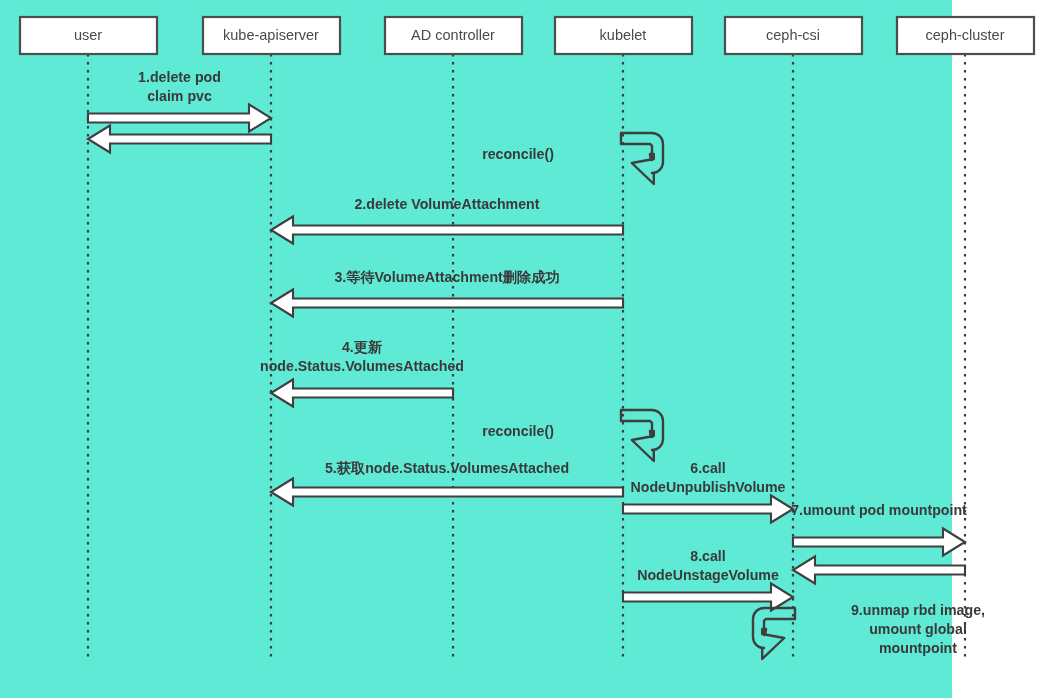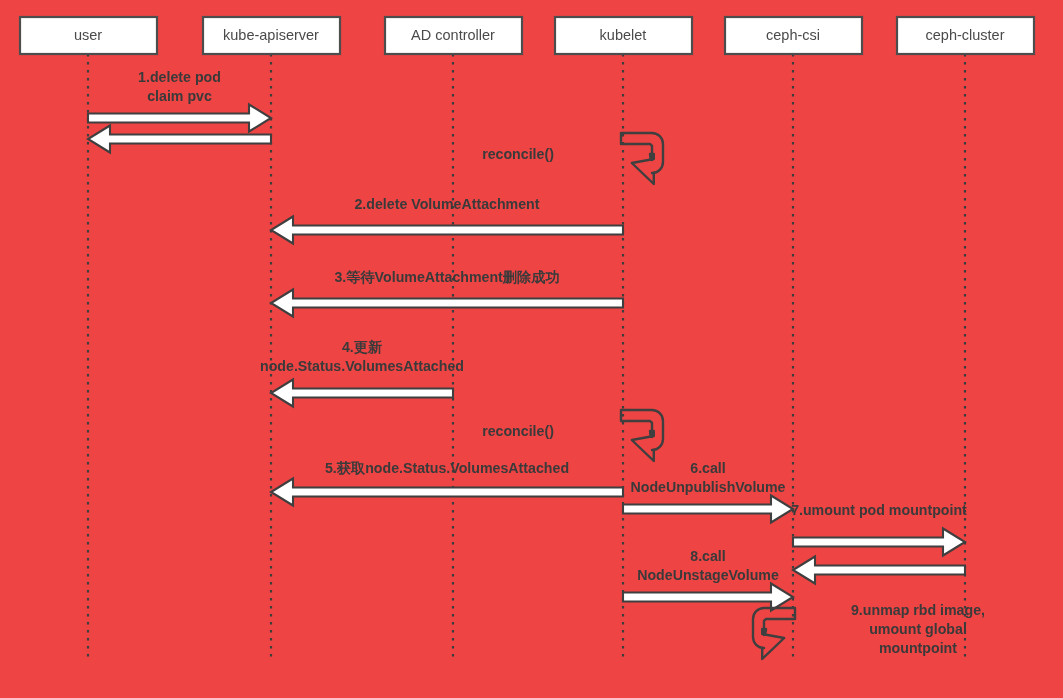--- a/index.html
+++ b/index.html
@@ -8,23 +8,23 @@
     background: #ffffff;
   }
   body {
     width: 1063px;
     height: 698px;
     font-family: "Liberation Sans", "DejaVu Sans", sans-serif;
     overflow: hidden;
   }
   #diagram-root {
     position: relative;
-    width: 1063px;
+    width: 952px;
     height: 698px;
-    background: #ef4444;
+    background: #5eead4;
   }
   svg#seq-svg {
     display: block;
     width: 1063px;
     height: 698px;
   }
   .actor-box {
     fill: #ffffff;
     stroke: #4d4d4d;
     stroke-width: 2.2;

